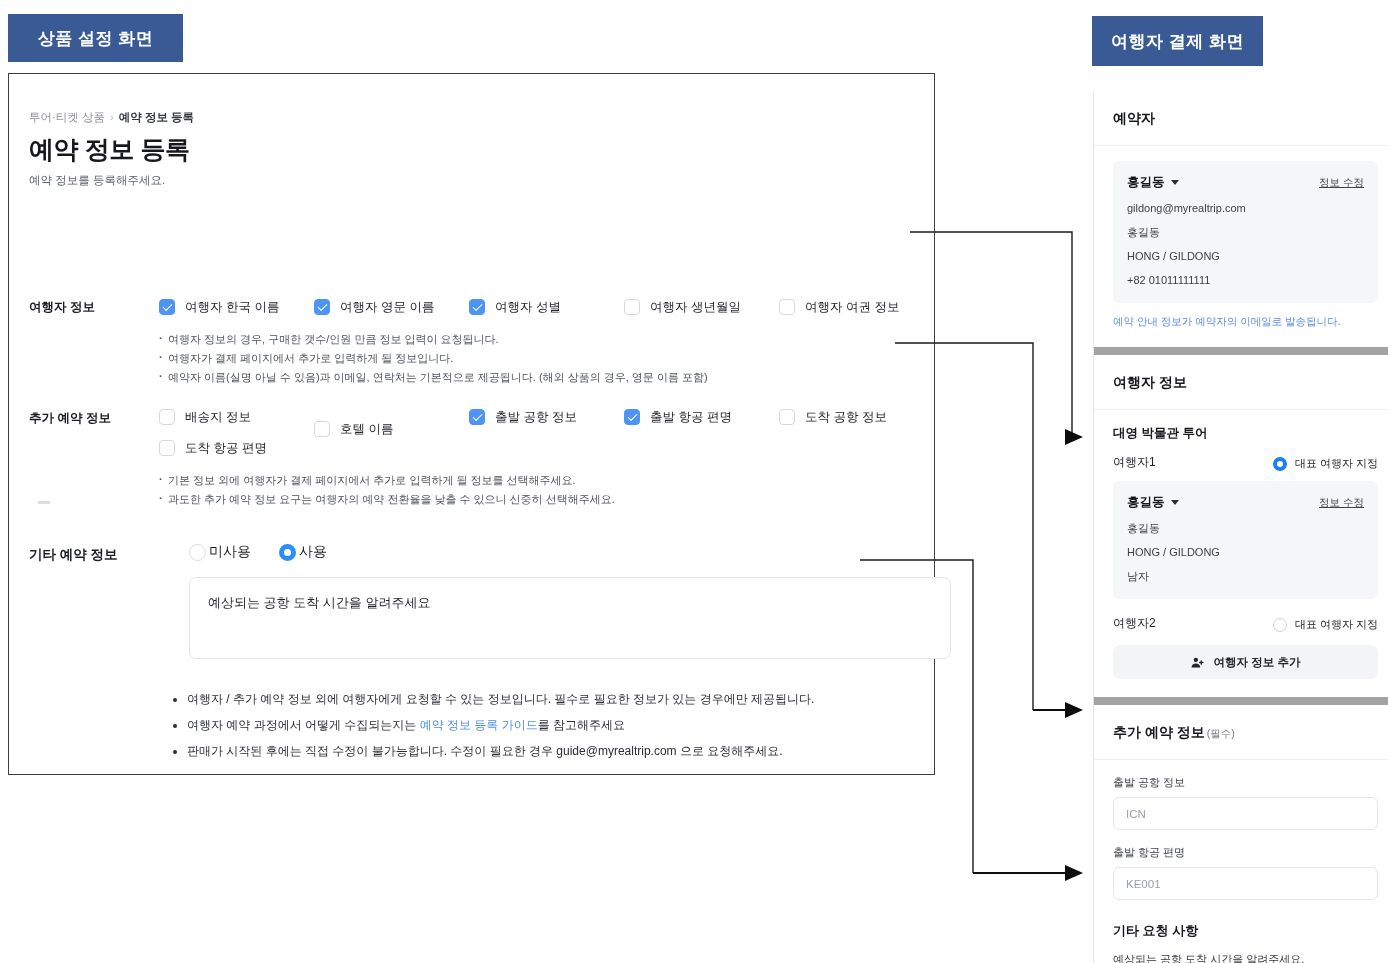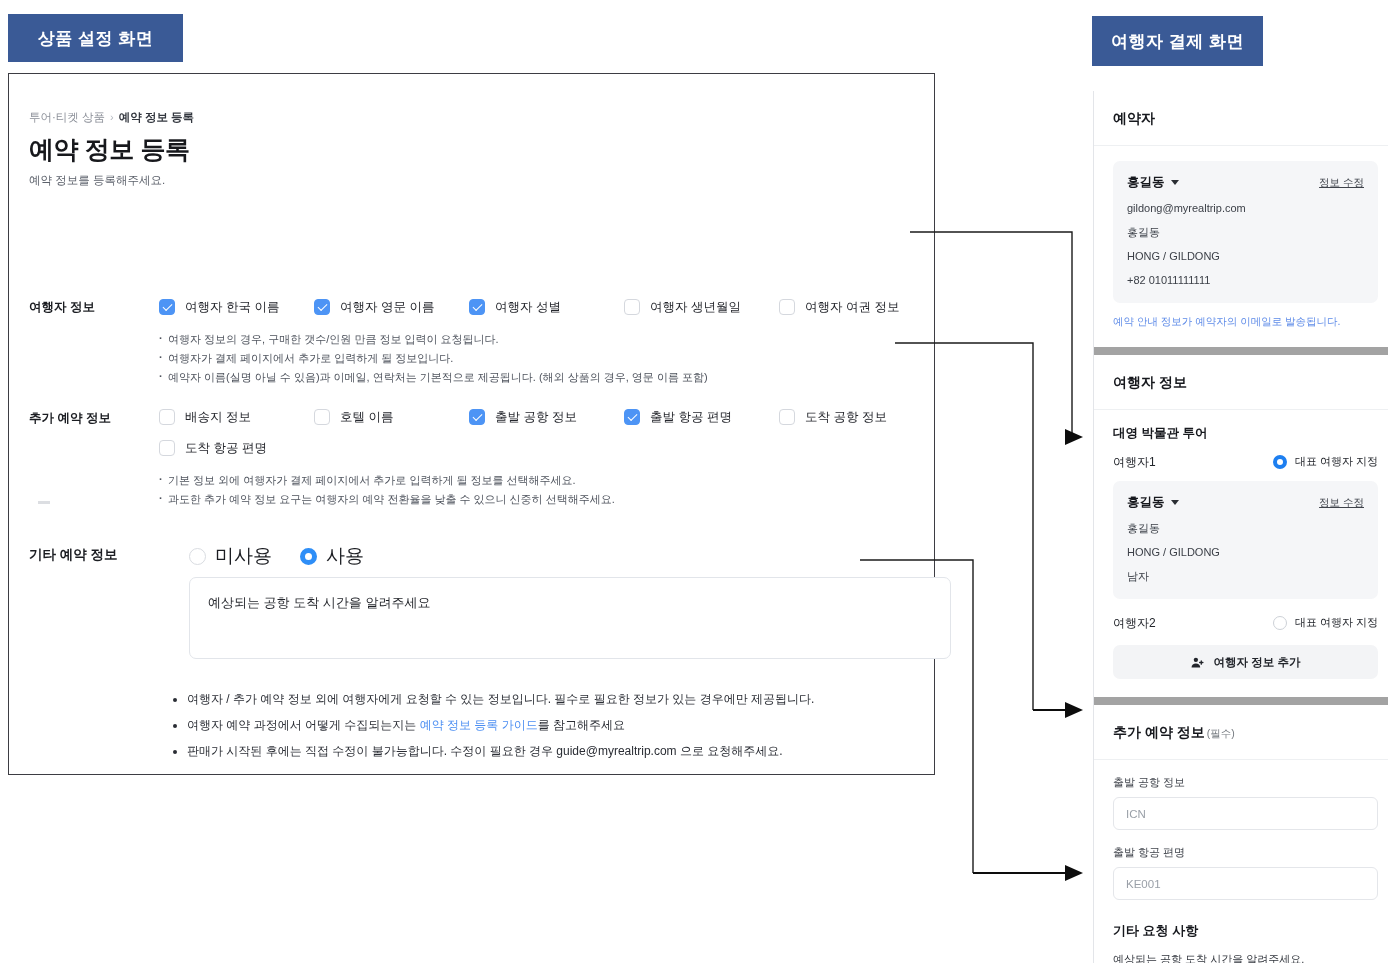--- a/index.html
+++ b/index.html
@@ -61,21 +61,21 @@
 
   
   .radio-row { position: absolute; left: 180px; top: 469px; display: flex; align-items: center; gap: 28px; }
   .radio-item { display: flex; align-items: center; }
   .rd {
     width: 17px; height: 17px; border-radius: 50%;
     border: 1.5px solid #d9dce1; background: #fff; flex: 0 0 17px;
     display: flex; align-items: center; justify-content: center;
   }
   .rd.on { border: 5px solid #2E8EF7; background: #fff; }
-  .rd-label { margin-left: 9px; font-size: 19px; color: #1b1d22; }
+  .rd-label { margin-left: 3px; font-size: 14px; color: #1b1d22; }
 
   #qa-textarea {
     position: absolute; left: 180px; top: 503px;
     width: 762px; height: 82px;
     border: 1px solid #e2e5ea; border-radius: 7px; background: #fff;
     font-size: 13px; color: #1f2127; padding: 16px 18px;
   }
 
   .bullet-list { position: absolute; left: 168px; top: 612px; }
   .bullet-list li { font-size: 12px; color: #2a2d34; line-height: 26px; margin-left: 10px; }
@@ -98,21 +98,21 @@
   .grey-box { background: #f5f6f8; border-radius: 7px; padding: 13px 14px 14px 14px; }
   .gb-top { display: flex; align-items: center; justify-content: space-between; }
   .gb-name { font-size: 12.5px; font-weight: bold; color: #16181d; display: flex; align-items: center; gap: 6px; }
   .caret { width: 0; height: 0; border-left: 4px solid transparent; border-right: 4px solid transparent; border-top: 5px solid #2b2e34; display: inline-block; }
   .gb-edit { font-size: 10.5px; color: #3f434b; text-decoration: underline; text-align: right; }
   .gb-line { font-size: 11px; color: #3c4048; line-height: 17px; margin-top: 7px; }
   .gb-line.first { margin-top: 9px; }
   .notice-blue { font-size: 10.5px; color: #5E8BE8; margin-top: 12px; }
 
   .tour-title { font-size: 12.5px; font-weight: bold; color: #16181d; margin-bottom: 12px; }
-  .trav-row { display: flex; align-items: flex-start; justify-content: space-between; margin-bottom: 10px; }
+  .trav-row { display: flex; align-items: flex-end; justify-content: space-between; margin-bottom: 10px; }
   .trav-name { font-size: 12px; color: #22252b; }
   .trav-pick { display: flex; align-items: center; gap: 8px; font-size: 11px; color: #22252b; }
   .rd-sm { width: 14px; height: 14px; border-radius: 50%; border: 1.3px solid #cdd1d7; background: #fff; flex: 0 0 14px; }
   .rd-sm.on { border: 4px solid #1E7FF0; }
   .add-btn {
     margin-top: 13px; background: #f3f4f6; border-radius: 7px; height: 34px;
     display: flex; align-items: center; justify-content: center; gap: 10px;
     font-size: 11.5px; color: #22252b; font-weight: bold;
   }
 
@@ -173,21 +173,21 @@
         <li>여행자가 결제 페이지에서 추가로 입력하게 될 정보입니다.</li>
         <li>예약자 이름(실명 아닐 수 있음)과 이메일, 연락처는 기본적으로 제공됩니다. (해외 상품의 경우, 영문 이름 포함)</li>
       </ul>
 
     <div class="row-label" style="left:20px; top:336px;">추가 예약 정보</div>
     <div class="cb-grid" id="grid-1" style="left:150px; top:332px; width:760px;">
         <div class="cb-item" style="position: absolute; left: 0px; top: 0px;">
           <span class="cb-box"></span>
           <span class="cb-label">배송지 정보</span>
         </div>
-        <div class="cb-item" style="position: absolute; left: 155px; top: 0px;">
+        <div class="cb-item" style="position: absolute; left: 155px; top: 12px;">
           <span class="cb-box"></span>
           <span class="cb-label">호텔 이름</span>
         </div>
         <div class="cb-item" style="position: absolute; left: 310px; top: 0px;">
           <span class="cb-box on"></span>
           <span class="cb-label">출발 공항 정보</span>
         </div>
         <div class="cb-item" style="position: absolute; left: 465px; top: 0px;">
           <span class="cb-box on"></span>
           <span class="cb-label">출발 항공 편명</span>

